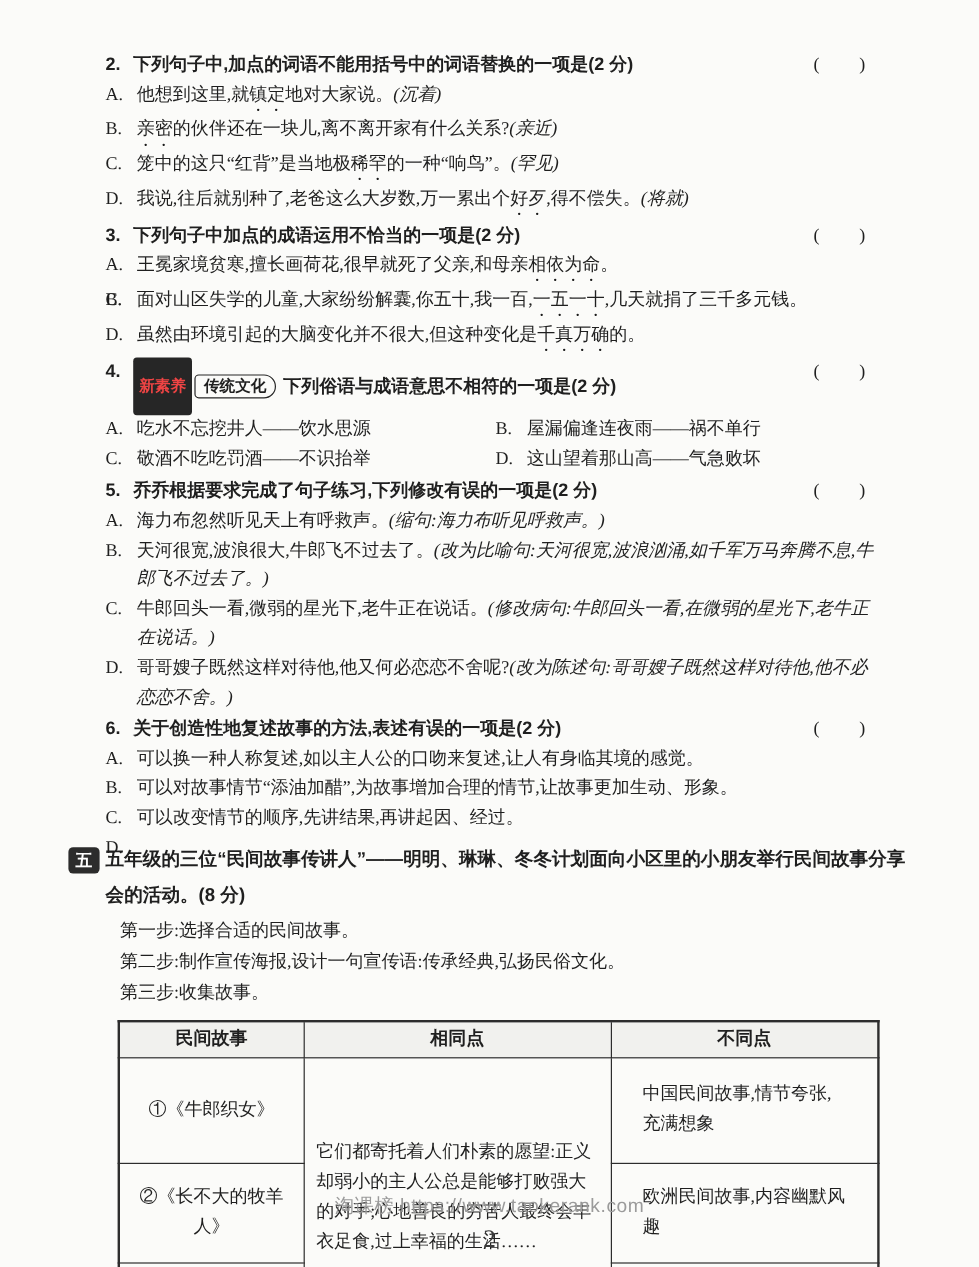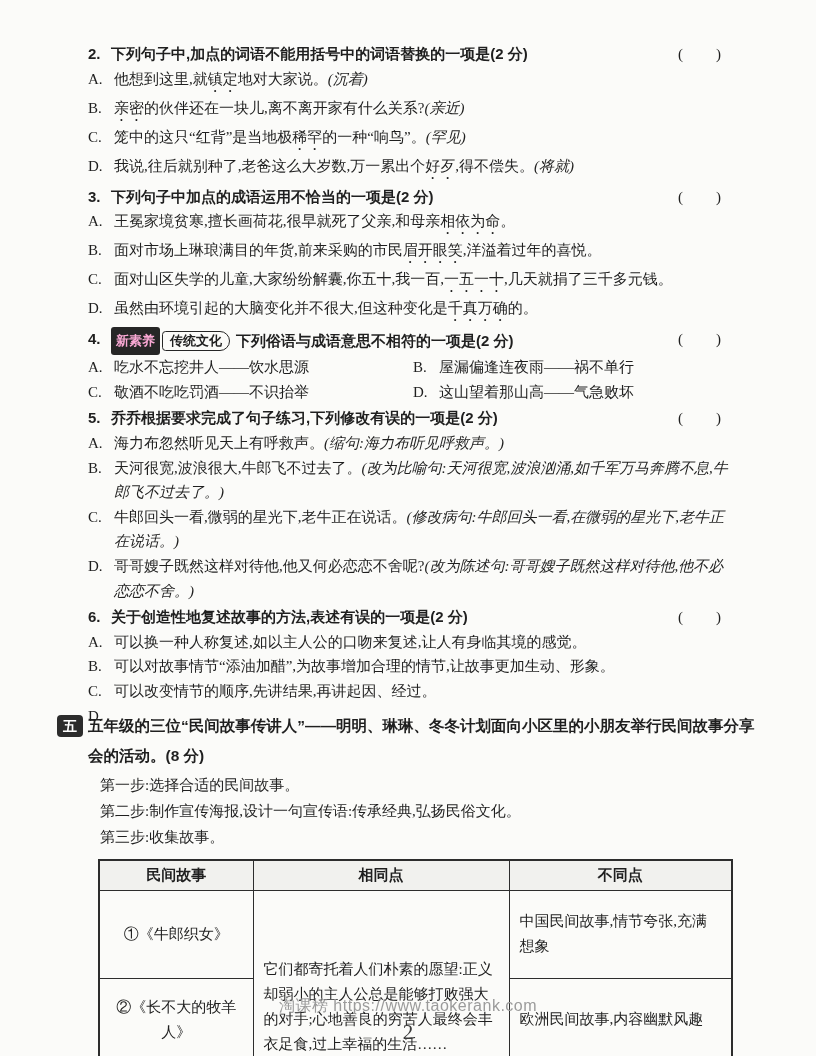--- a/index.html
+++ b/index.html
@@ -42,21 +42,21 @@
     text-emphasis:filled dot #1a1a1a;
     text-emphasis-position:under right;
   }
   .badge{
     display:inline-block;
     font-family:"Liberation Sans","DejaVu Sans",sans-serif;
     font-size:13px;font-weight:700;
     line-height:18px;
     vertical-align:1px;
   }
-  .badge.solid{background:#262626;color:#f9a8d4;padding:5px 5px;border-radius:3px;margin-right:2px;}
+  .badge.solid{background:#262626;color:#ef4444;padding:15px 5px;border-radius:3px;margin-right:2px;}
   .badge.outline{border:1.5px solid #262626;color:#1f1f1f;padding:0 7px;border-radius:4px 11px 11px 4px;margin-right:6px;}
 
   
   .section-five{margin-top:7px;}
   .sec-line{
     position:relative;
     font-family:"Liberation Sans","DejaVu Sans",sans-serif;
     font-weight:600;
     font-size:15.5px;
     line-height:30.5px;
@@ -81,21 +81,21 @@
   .folk-table th{
     height:27px;background:#f1f1ee;
     font-family:"Liberation Sans","DejaVu Sans",sans-serif;
     font-weight:600;font-size:15px;
   }
   .folk-table td{font-size:15px;line-height:25px;padding:16px 8px;}
   td.story{text-align:center;}
   tr.row-tall td.story,tr.row-tall td.diff{height:55px;}
   tr.row-std td.story,tr.row-std td.diff{height:29px;}
   td.same{padding:4px 10px;vertical-align:middle;}
-  td.diff{padding:2px 10px;}
+  td.diff{padding:2px 26px;}
 
   
   .footer{position:absolute;left:0;top:994px;width:100%;text-align:center;}
   .site{
     font-family:"Liberation Sans","DejaVu Sans",sans-serif;
     font-size:16px;color:#9b9b9b;letter-spacing:0.5px;
   }
   .pagenum{
     margin-top:1px;
     font-family:"Liberation Serif","DejaVu Serif",serif;
@@ -115,21 +115,21 @@
             <div class="option"><span class="opt-label">A.</span><span class="opt-text"><span>他想到这里,就</span><span class="em-dots">镇定</span><span>地对大家说。</span><span class="kai">(沉着)</span></span></div>
             <div class="option"><span class="opt-label">B.</span><span class="opt-text"><span class="em-dots">亲密</span><span>的伙伴还在一块儿,离不离开家有什么关系?</span><span class="kai">(亲近)</span></span></div>
             <div class="option"><span class="opt-label">C.</span><span class="opt-text"><span>笼中的这只“红背”是当地极</span><span class="em-dots">稀罕</span><span>的一种“响鸟”。</span><span class="kai">(罕见)</span></span></div>
             <div class="option"><span class="opt-label">D.</span><span class="opt-text"><span>我说,往后就别种了,老爸这么大岁数,万一累出个</span><span class="em-dots">好歹</span><span>,得不偿失。</span><span class="kai">(将就)</span></span></div>
           </div>
         </div>
         <div class="question">
           <div class="q-stem"><span class="q-num">3.</span><span class="stem-text">下列句子中加点的成语运用不恰当的一项是(2 分)</span><span class="answer-bracket">(　　)</span></div>
           <div class="options">
             <div class="option"><span class="opt-label">A.</span><span class="opt-text"><span>王冕家境贫寒,擅长画荷花,很早就死了父亲,和母亲</span><span class="em-dots">相依为命</span><span>。</span></span></div>
-            <div class="option"><span class="opt-label">B.</span><span class="opt-text"><span>面对市场上琳琅满目的年货,前来采购的市民</span><span class="em-dots">眉开眼笑</span><span>,洋溢着过年的喜悦。</span></span></div>
+            <div class="option"><span class="opt-label">B.</span></div>
             <div class="option"><span class="opt-label">C.</span><span class="opt-text"><span>面对山区失学的儿童,大家纷纷解囊,你五十,我一百,</span><span class="em-dots">一五一十</span><span>,几天就捐了三千多元钱。</span></span></div>
             <div class="option"><span class="opt-label">D.</span><span class="opt-text"><span>虽然由环境引起的大脑变化并不很大,但这种变化是</span><span class="em-dots">千真万确</span><span>的。</span></span></div>
           </div>
         </div>
         <div class="question">
           <div class="q-stem"><span class="q-num">4.</span><span class="badge solid">新素养</span><span class="badge outline">传统文化</span><span class="stem-text">下列俗语与成语意思不相符的一项是(2 分)</span><span class="answer-bracket">(　　)</span></div>
           <div class="options two-col">
             <div class="option"><span class="opt-label">A.</span><span class="opt-text"><span>吃水不忘挖井人——饮水思源</span></span></div>
             <div class="option"><span class="opt-label">B.</span><span class="opt-text"><span>屋漏偏逢连夜雨——祸不单行</span></span></div>
             <div class="option"><span class="opt-label">C.</span><span class="opt-text"><span>敬酒不吃吃罚酒——不识抬举</span></span></div>

